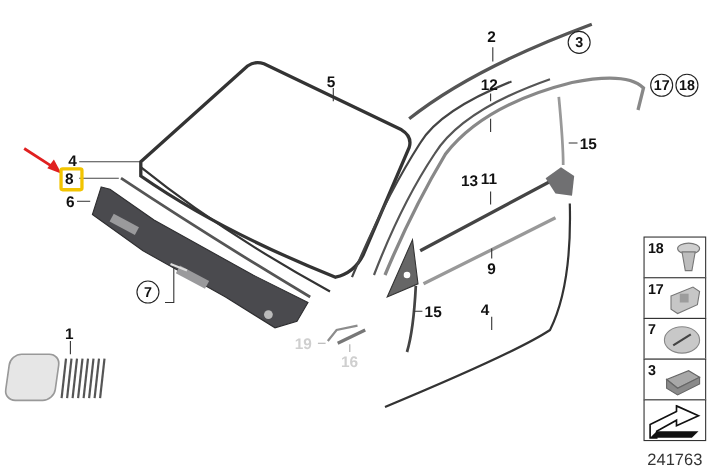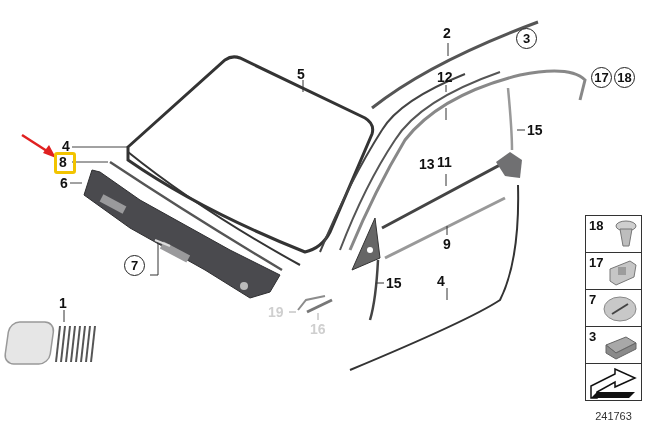--- a/index.html
+++ b/index.html
@@ -12,21 +12,21 @@
   .circ { position: absolute; width: 21px; height: 21px; border: 1.5px solid #222;
           border-radius: 50%; display: flex; align-items: center; justify-content: center;
           font-weight: bold; font-size: 13px; color: #111; background: #fff; box-sizing: border-box; }
   .hl { position: absolute; border: 3px solid #f2c400; border-radius: 3px; box-sizing: border-box; }
   .legend { position: absolute; left: 585px; top: 216px; width: 57px; }
   .cell { position: relative; width: 57px; height: 38px; border: 1px solid #333;
           margin-top: -1px; background: #fff; box-sizing: border-box; }
   .cell .num { position: absolute; left: 3px; top: 2px; font-weight: bold; font-size: 13px; color: #111; }
   .cell svg { position: absolute; right: 3px; top: 4px; }
   .docid { position: absolute; left: 585px; top: 410px; width: 57px; text-align: center;
-           font-size: 11px; color: #333; }
+           font-size: 15px; color: #333; }
 </style>
 </head>
 <body>
 
 <svg class="diagram" width="658" height="428" viewBox="0 0 658 428">
 
   <line x1="72" y1="147" x2="128" y2="147" stroke="#444" stroke-width="1"></line>
   <line x1="72" y1="162" x2="108" y2="162" stroke="#444" stroke-width="1"></line>
   <line x1="70" y1="183" x2="82" y2="183" stroke="#444" stroke-width="1"></line>
 

